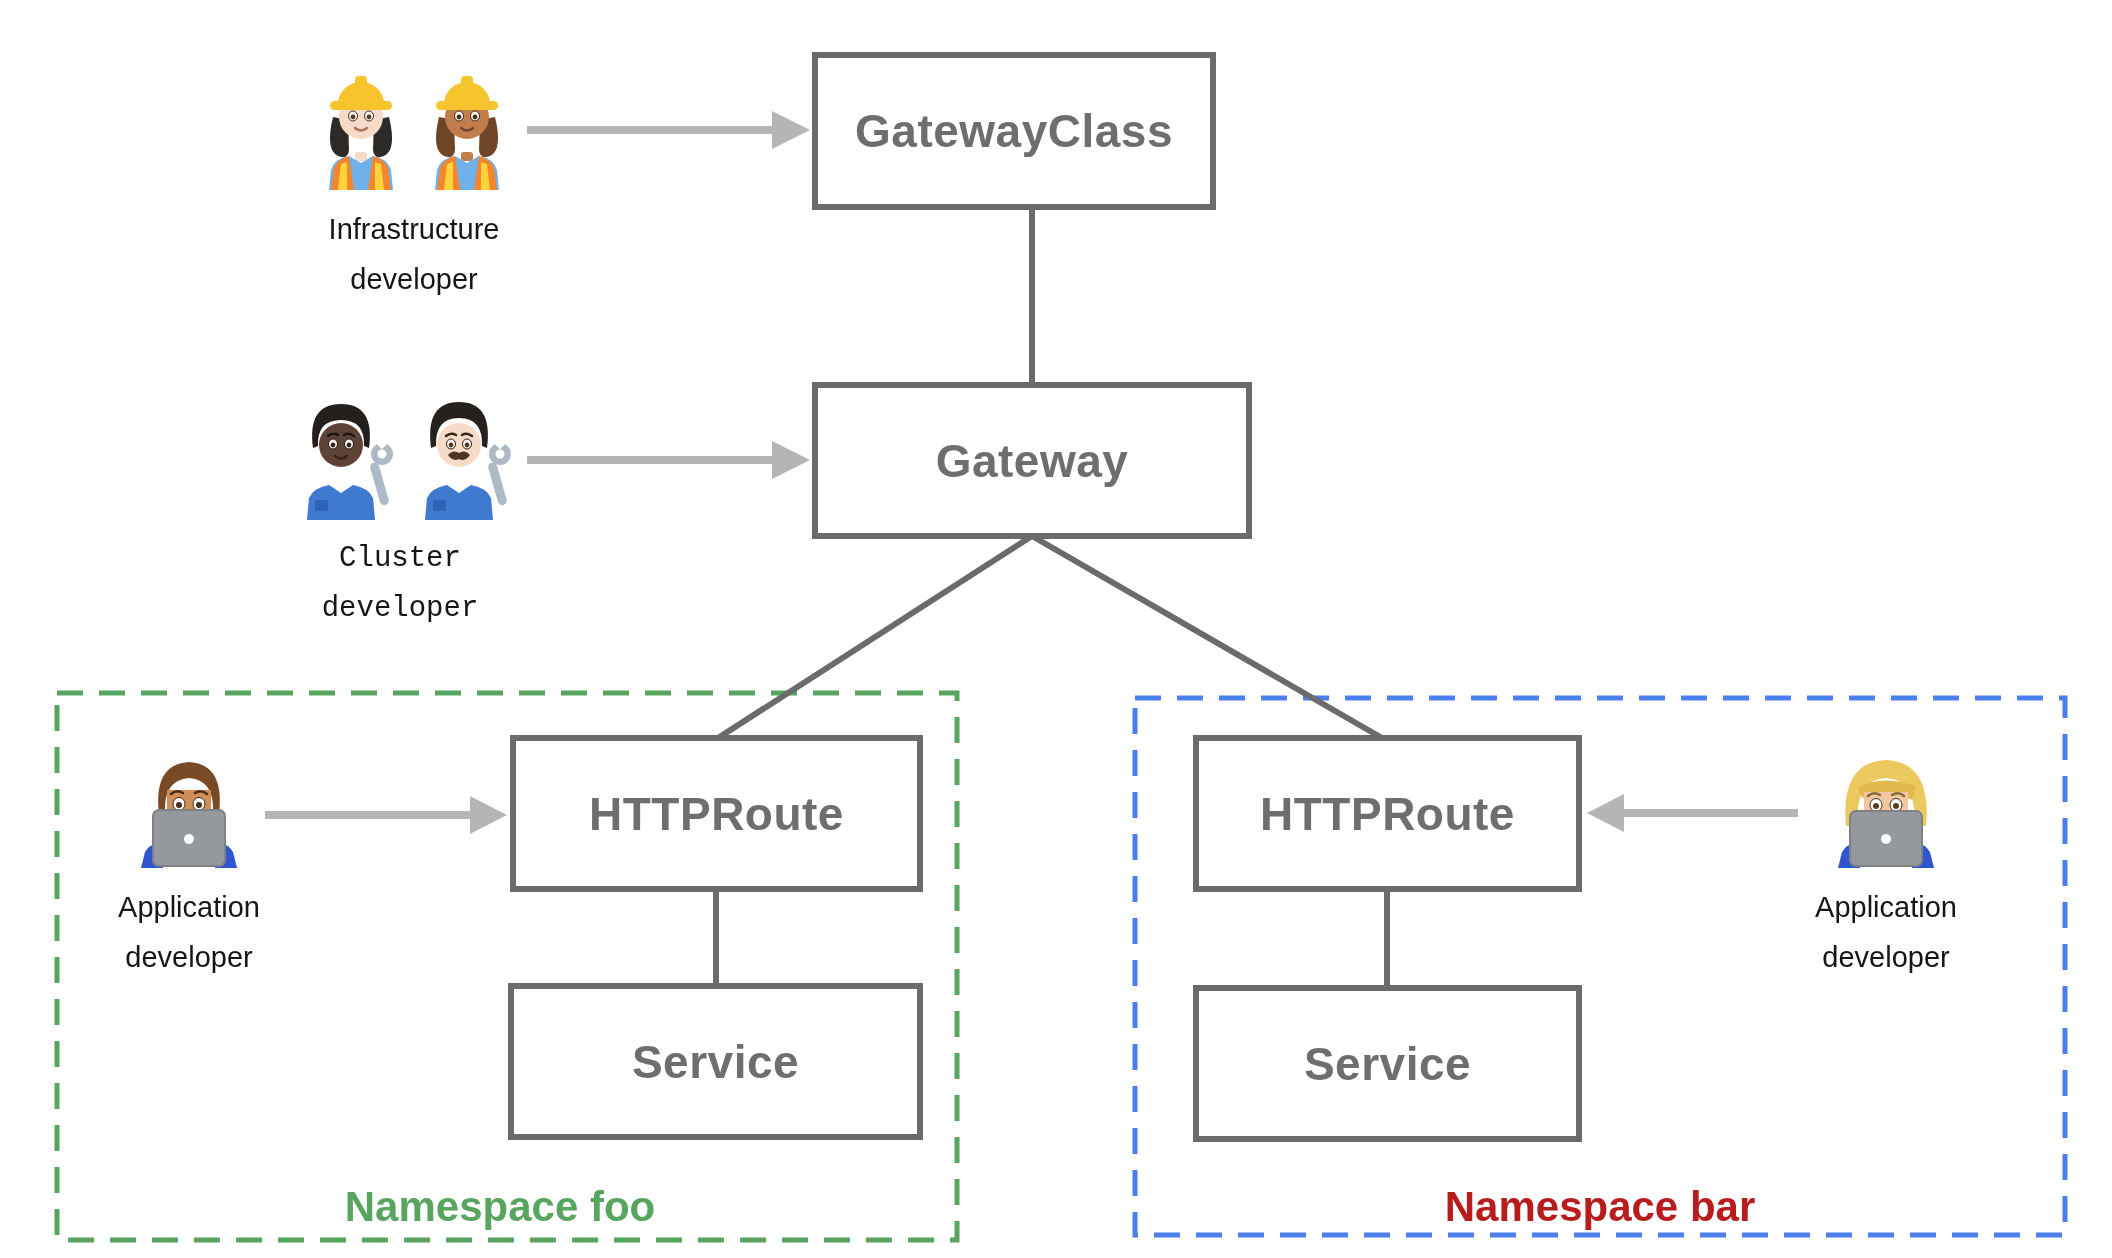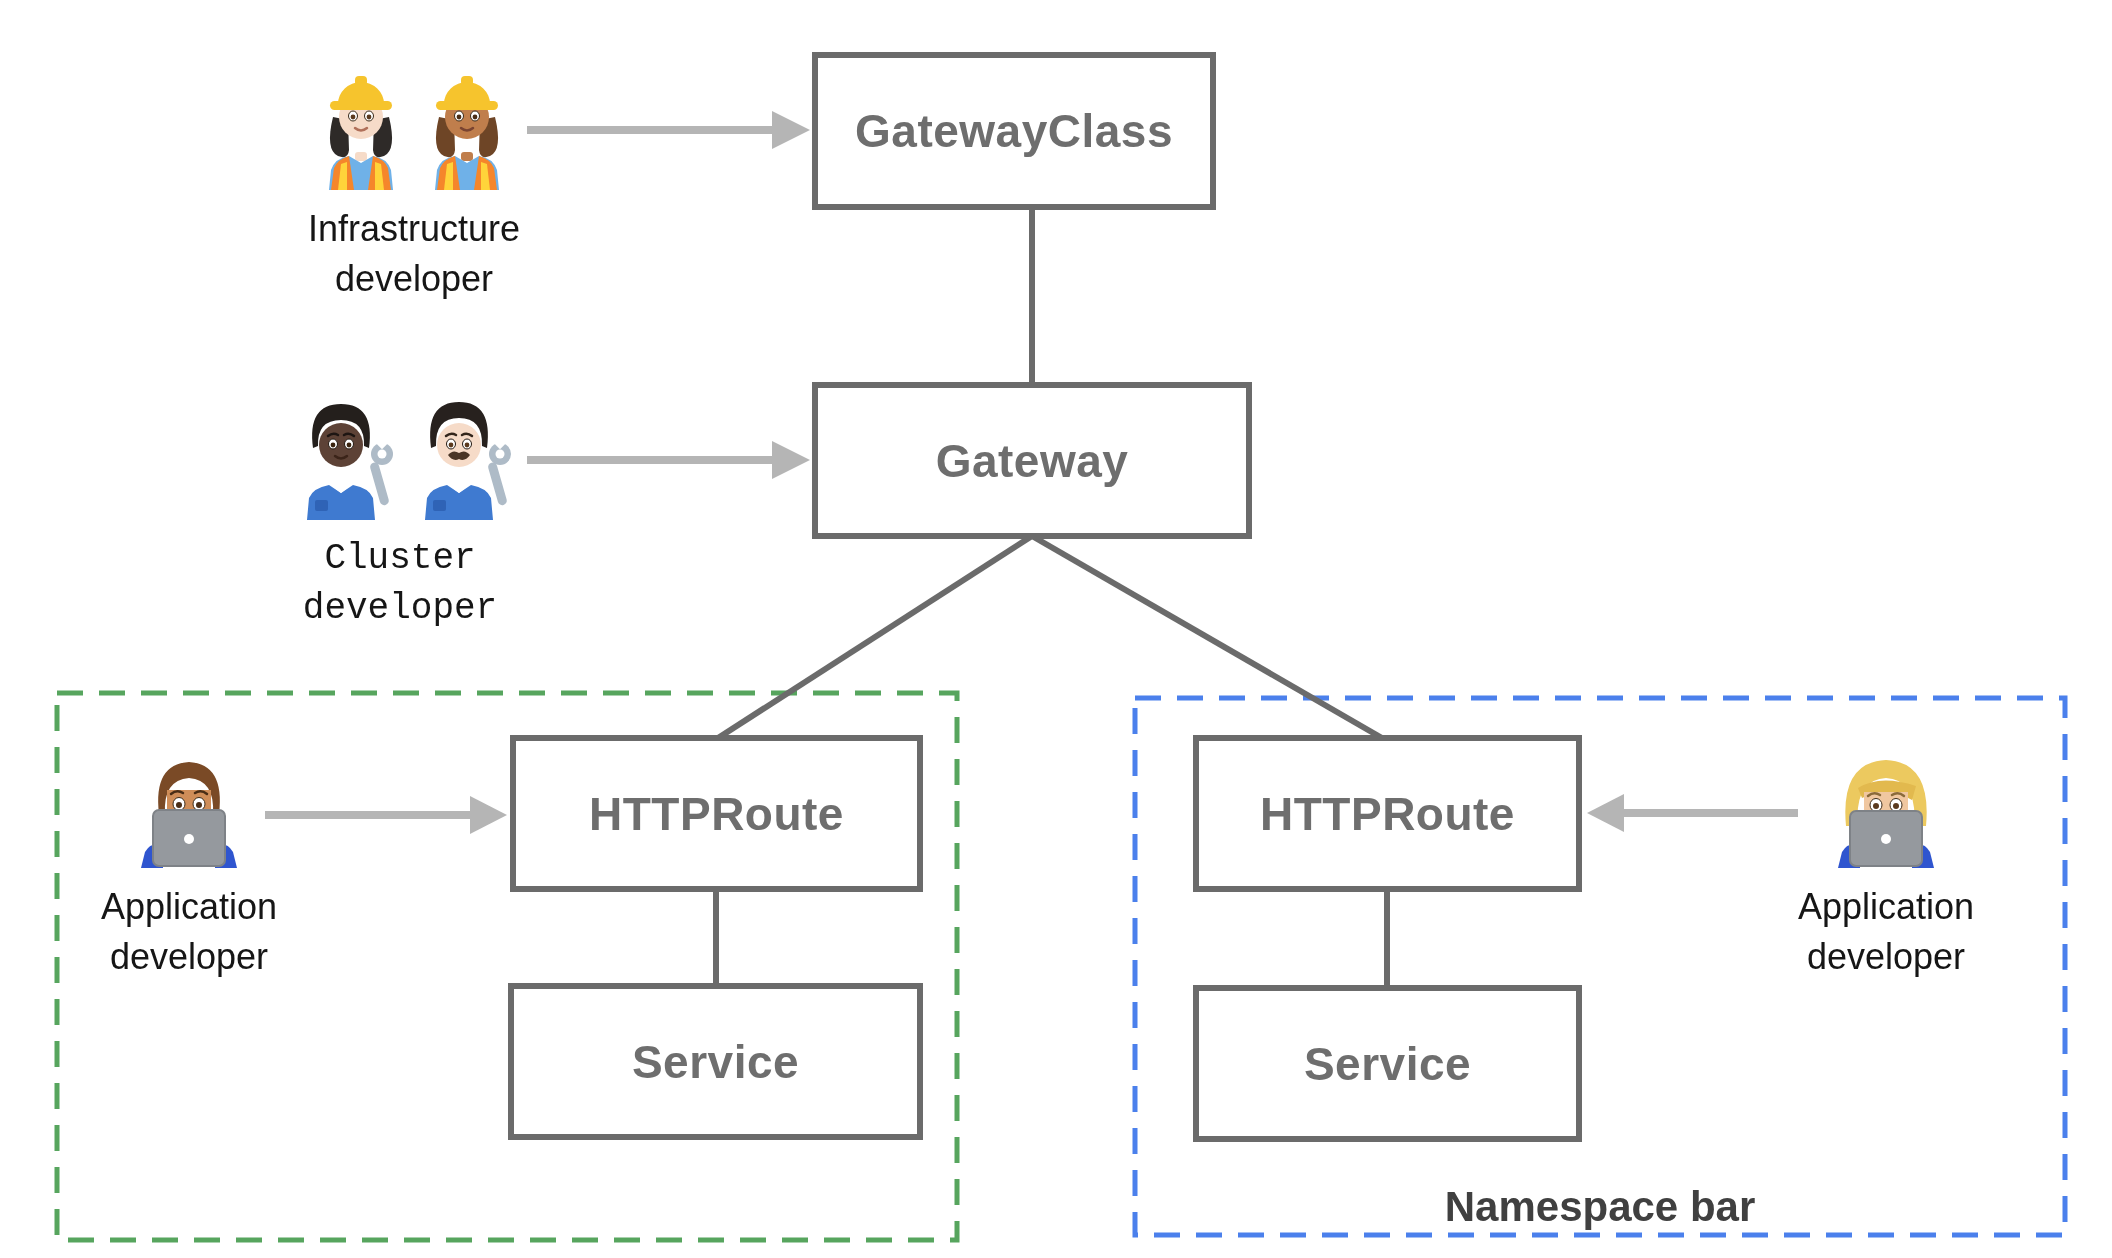--- a/index.html
+++ b/index.html
@@ -11,28 +11,28 @@
   .node{
     position:absolute;background:#ffffff;border:6px solid #6b6b6b;
     box-sizing:border-box;display:flex;align-items:center;justify-content:center;
   }
   .node .lbl{
     font-size:46px;font-weight:bold;color:#6e6e6e;letter-spacing:.5px;white-space:nowrap;
   }
   .persona{position:absolute;display:flex;flex-direction:column;align-items:center;}
   .persona .icons{display:flex;justify-content:center;align-items:flex-end;gap:6px;}
   .persona .plabel{
-    margin-top:14px;text-align:center;font-size:36px;line-height:50px;color:#161616;
+    margin-top:14px;text-align:center;font-size:29px;line-height:50px;color:#161616;
   }
   .persona .plabel span{display:block;}
   .ns-label{
     position:absolute;width:400px;text-align:center;font-size:42px;font-weight:bold;white-space:nowrap;
   }
   .ns-label.foo{color:#57a55e;}
-  .ns-label.bar{color:#404040;}
+  .ns-label.bar{color:#b91c1c;}
 </style>
 </head>
 <body>
 
 <div id="canvas">
 
   <svg id="wires" viewBox="0 0 2112 1258">
 
     <rect x="57" y="693" width="900" height="547" fill="none" stroke-width="5" stroke-dasharray="26 16" stroke="#57a55e"></rect>
     <rect x="1135" y="698" width="930" height="537" fill="none" stroke-width="5" stroke-dasharray="26 16" stroke="#4b80ec"></rect>
@@ -73,20 +73,21 @@
   <div class="node" style="left:508px;top:983px;width:415px;height:157px;">
     <span class="lbl">Service</span>
   </div>
   <div class="node" style="left:1193px;top:735px;width:389px;height:157px;">
     <span class="lbl">HTTPRoute</span>
   </div>
   <div class="node" style="left:1193px;top:985px;width:389px;height:157px;">
     <span class="lbl">Service</span>
   </div>
 
+  <div class="ns-label foo" style="left:300px;top:1183px;">Namespace foo</div>
   <div class="ns-label bar" style="left:1400px;top:1183px;">Namespace bar</div>
 
   <div class="persona" style="left:264px;top:62px;width:300px;">
     <div class="icons">
       <svg width="100" height="128" viewBox="0 0 100 128">
         <path d="M22,55 Q14,88 27,94 Q37,98 38,88 L37,58 Z" fill="#2e2a28"></path>
         <path d="M78,55 Q86,88 73,94 Q63,98 62,88 L63,58 Z" fill="#2e2a28"></path>
         <circle cx="50" cy="55" r="22" fill="#f6dbc8"></circle>
         <path d="M37,46 q5,-4 10,-1" stroke="#4a3520" stroke-width="2.5" fill="none" stroke-linecap="round"></path>
         <path d="M53,45 q5,-3 10,1" stroke="#4a3520" stroke-width="2.5" fill="none" stroke-linecap="round"></path>

